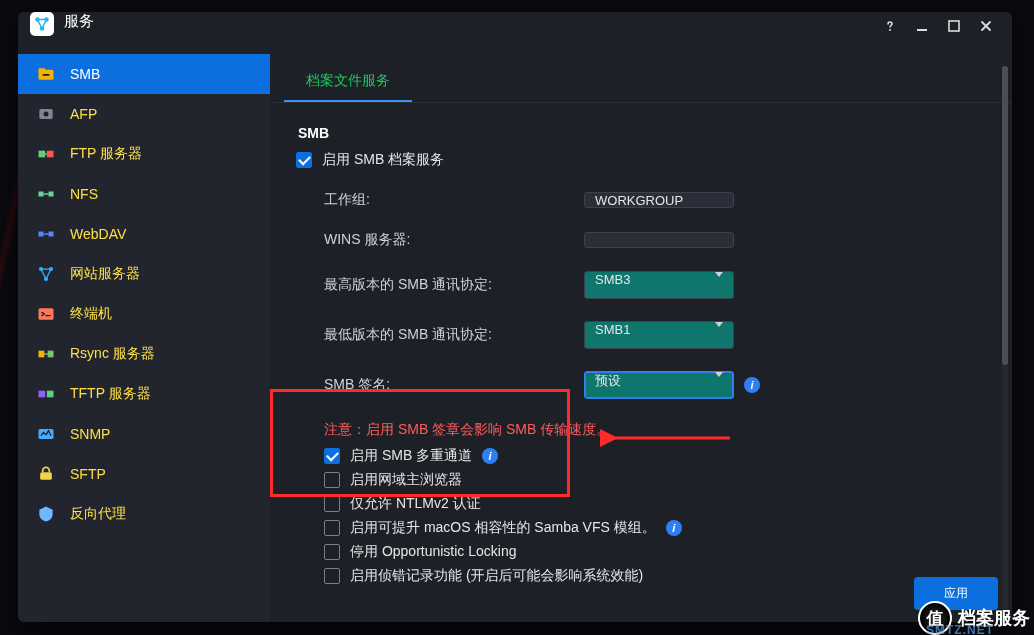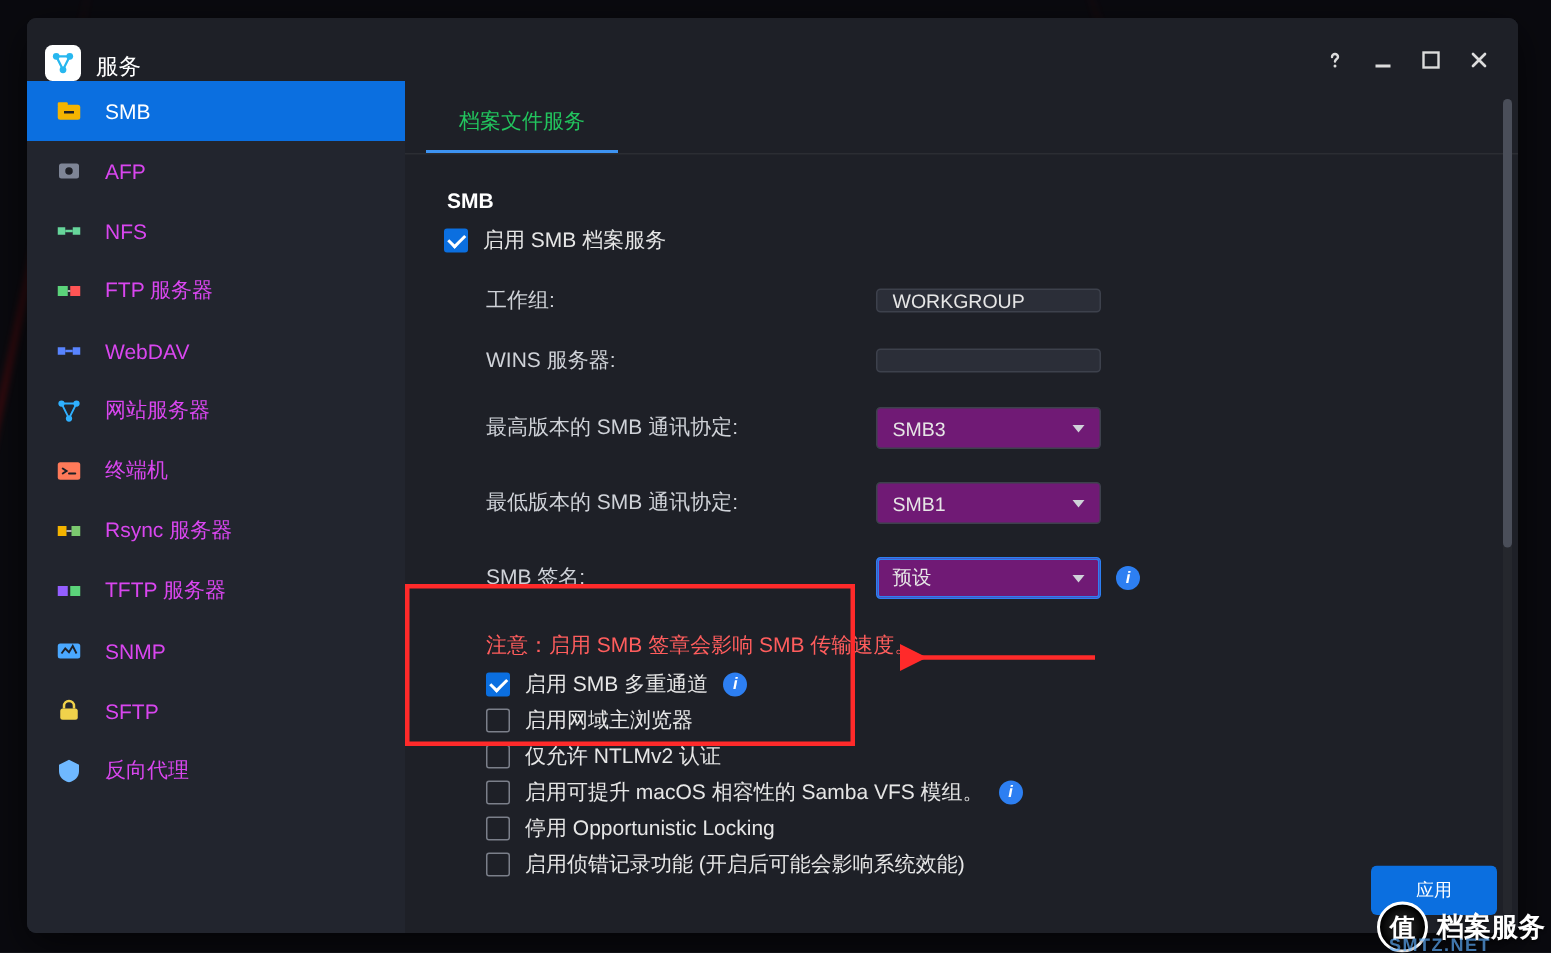--- a/index.html
+++ b/index.html
@@ -25,21 +25,21 @@
     background: #1e2027;
     border-radius: 6px;
     box-shadow: 0 8px 28px rgba(0,0,0,.6);
     display:flex; flex-direction:column;
     z-index:1; overflow:hidden;
   }
 
   
   .titlebar {
     height: 42px; flex:0 0 42px;
-    display:flex; align-items:flex-end;
+    display:flex; align-items:flex-start;
     padding: 0 12px;
     background:#1e2027;
   }
   .app-icon {
     width:24px; height:24px; margin-right:10px;
     background:#fff; border-radius:5px;
     display:flex; align-items:center; justify-content:center;
   }
   .app-icon svg { width:18px; height:18px; }
   .titlebar .title { font-size:15px; color:#fff; }
@@ -56,21 +56,21 @@
   
   .sidebar {
     width: 252px; flex:0 0 252px;
     background:#22252e;
     display:flex; flex-direction:column;
     overflow-y:auto;
   }
   .side-item {
     display:flex; align-items:center;
     height:40px; padding:0 18px;
-    color:#d946ef; cursor:pointer; gap:14px;
+    color:#fde047; cursor:pointer; gap:14px;
     font-size:14px;
   }
   .side-item.active { background:#0b6fe0; color:#fff; }
   .side-icon {
     width:20px; height:20px; display:flex;
     align-items:center; justify-content:center;
     flex:0 0 20px;
   }
   .side-icon svg{ width:20px; height:20px; }
 
@@ -121,24 +121,24 @@
   .form-row {
     display:flex; align-items:center; margin:22px 0;
   }
   .form-label { width:260px; color:#cfd2d8; }
   .text-input {
     background:#2b2e38; border:1px solid #3d414c;
     border-radius:3px; height:16px; width:150px;
     padding:0 10px; color:#e6e6e6; font-size:13px;
   }
   .select {
-    background:#701a75; border:1px solid #3d414c;
+    background:#0f766e; border:1px solid #3d414c;
     border-radius:3px; height:28px; width:150px;
     padding:0 10px; color:#e6e6e6; font-size:13px;
-    display:flex; align-items:center; justify-content:space-between;
+    display:flex; justify-content:space-between;
     cursor:pointer;
   }
   .select.hl { border-color:#2d7ff2; box-shadow:0 0 0 1px #2d7ff2 inset; }
   .caret { width:0;height:0;border-left:4px solid transparent;border-right:4px solid transparent;border-top:5px solid #cfd2d8; }
   .info-icon {
     width:16px;height:16px;border-radius:50%;
     background:#2d7ff2;color:#fff;font-size:11px;font-style:italic;
     display:inline-flex;align-items:center;justify-content:center;
     margin-left:10px;font-weight:bold;cursor:pointer;
   }
@@ -232,36 +232,36 @@
             <svg viewBox="0 0 24 24">
               <rect x="4" y="6" width="16" height="12" rx="2" fill="#7e8596"></rect>
               <circle cx="12" cy="12" r="3" fill="#1e2027"></circle>
             </svg>
           </span>
         <span>AFP</span>
       </div>
       <div class="side-item">
         <span class="side-icon">
             <svg viewBox="0 0 24 24">
+              <rect x="3" y="8" width="8" height="8" fill="#5bd37a"></rect>
+              <rect x="13" y="8" width="8" height="8" fill="#f55"></rect>
+              <path d="M11 12h2" stroke="#fff"></path>
+            </svg>
+          </span>
+        <span>FTP 服务器</span>
+      </div>
+      <div class="side-item">
+        <span class="side-icon">
+            <svg viewBox="0 0 24 24">
               <rect x="3" y="9" width="6" height="6" fill="#66d59a"></rect>
               <rect x="15" y="9" width="6" height="6" fill="#66d59a"></rect>
               <path d="M9 12h6" stroke="#66d59a" stroke-width="2"></path>
             </svg>
           </span>
         <span>NFS</span>
-      </div>
-      <div class="side-item">
-        <span class="side-icon">
-            <svg viewBox="0 0 24 24">
-              <rect x="3" y="8" width="8" height="8" fill="#5bd37a"></rect>
-              <rect x="13" y="8" width="8" height="8" fill="#f55"></rect>
-              <path d="M11 12h2" stroke="#fff"></path>
-            </svg>
-          </span>
-        <span>FTP 服务器</span>
       </div>
       <div class="side-item">
         <span class="side-icon">
             <svg viewBox="0 0 24 24">
               <rect x="3" y="9" width="6" height="6" fill="#5884ff"></rect>
               <rect x="15" y="9" width="6" height="6" fill="#5884ff"></rect>
               <path d="M9 12h6" stroke="#5884ff" stroke-width="2"></path>
             </svg>
           </span>
         <span>WebDAV</span>

